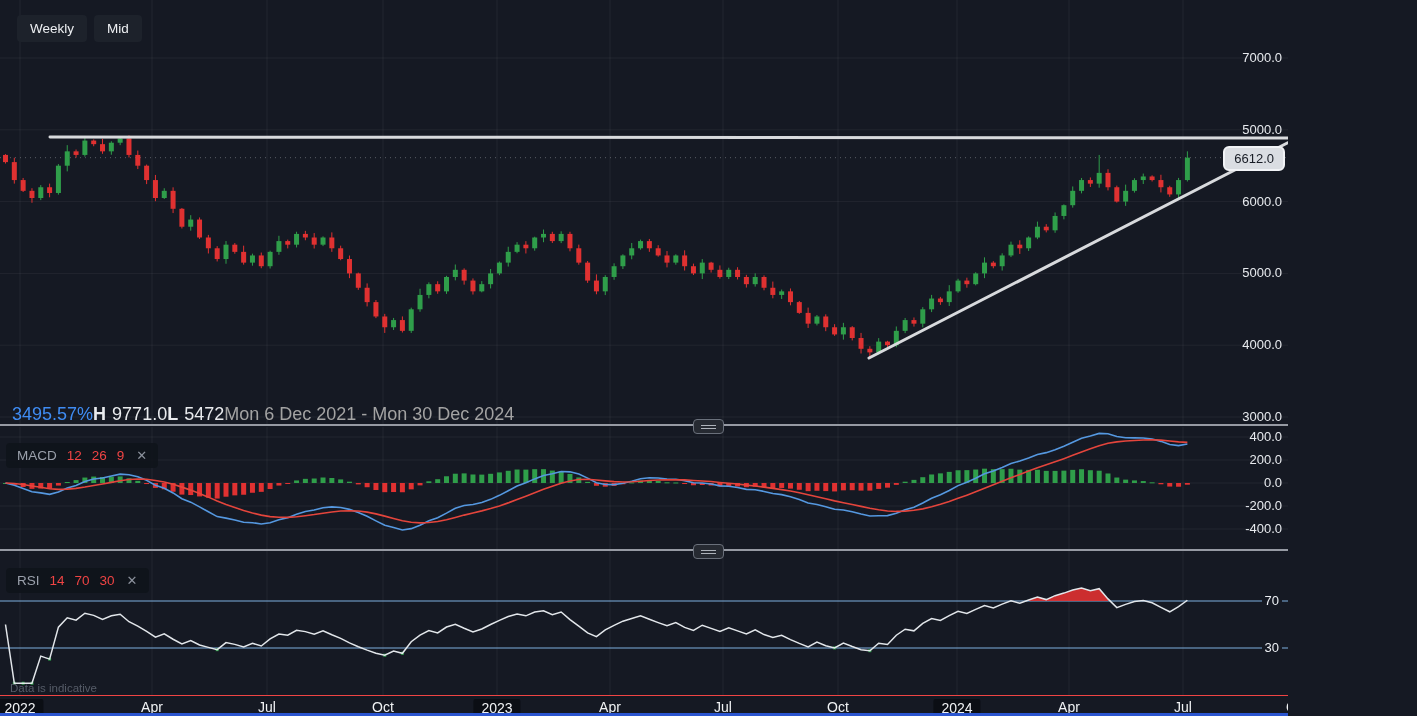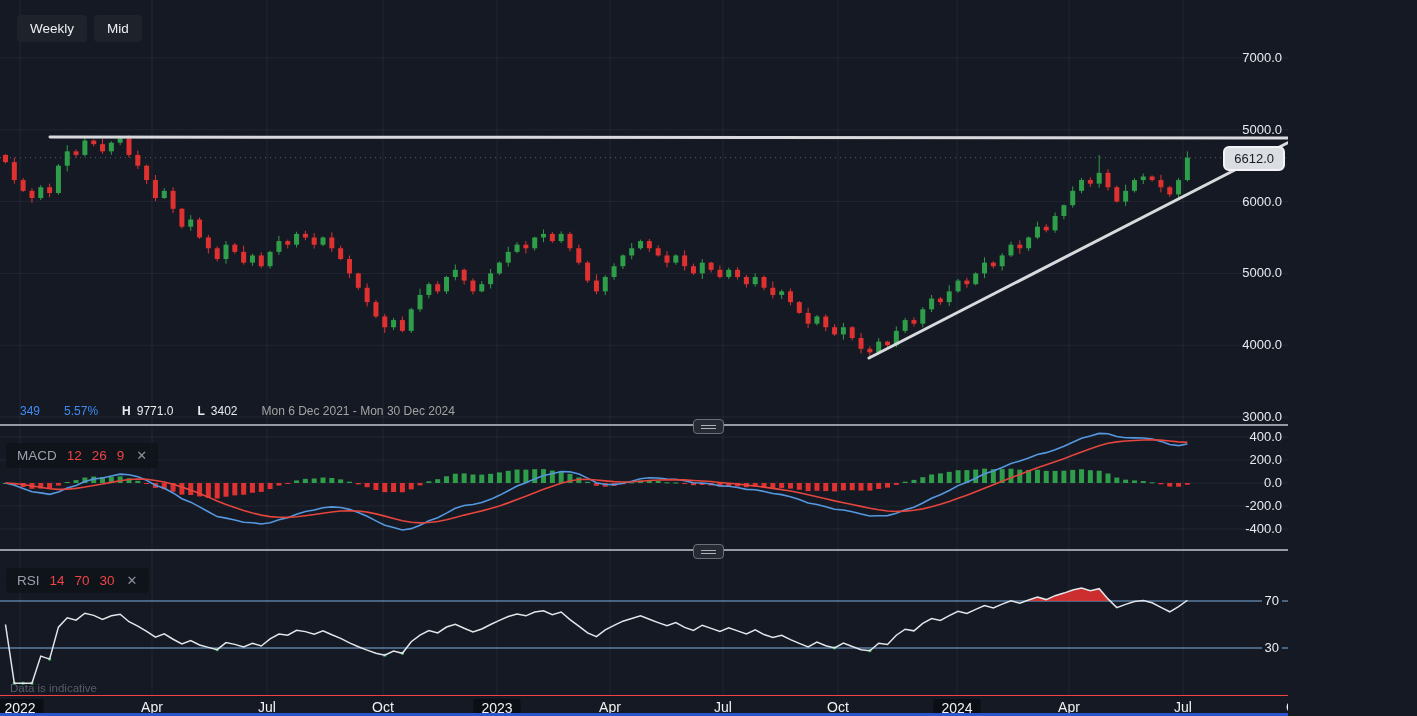--- a/index.html
+++ b/index.html
@@ -10,21 +10,21 @@
   #svg-macd{top:427px;}
   #svg-rsi{top:551px;}
   .axis-col{position:absolute;inset:0;pointer-events:none;}
   .price-label{position:absolute;right:6px;color:#e7eaee;font-size:13px;}
   .macd-label{position:absolute;right:6px;color:#e7eaee;font-size:13px;}
   .rsi-label{position:absolute;right:6px;color:#eceff3;font-size:13px;background:#151923;padding:0 3px;}
   .price-tag{position:absolute;right:3px;top:146px;background:#dadde2;color:#171b24;font-size:13px;
              padding:3px 9px;border-radius:6px;border:2px solid #f1f3f6;z-index:6;}
   .toolbar{position:absolute;top:15px;left:17px;display:flex;gap:7px;z-index:7;}
   .btn{background:#1d222b;color:#eef0f3;font-size:13.5px;padding:6px 13px;border-radius:4px;cursor:pointer;}
-  .status{position:absolute;top:404px;left:20px;display:flex;gap:24px;font-size:12px;z-index:5;white-space:nowrap;}
+  .status{position:absolute;top:404px;left:12px;display:flex;font-size:18px;z-index:5;white-space:nowrap;}
   .blue{color:#3f8cf3;} .white{color:#e9ebee;} .gray{color:#a3a3a3;}
   .hl{display:flex;gap:6px;}
   .sep{position:absolute;left:0;width:1417px;height:2px;background:#969aa3;z-index:4;}
   .sep-handle{position:absolute;left:693px;width:29px;height:13px;background:#262a32;border:1px solid #6a707b;
               border-radius:4px;display:flex;flex-direction:column;justify-content:center;align-items:center;gap:2px;z-index:5;}
   .sep-handle i{display:block;width:15px;height:1px;background:#aeb3bb;}
   .ind-pill{position:absolute;left:6px;display:flex;gap:10px;align-items:center;background:rgba(15,19,26,.88);
             padding:5px 11px;border-radius:4px;font-size:13.5px;z-index:5;margin-top:11px;}
   .ind-name{color:#9aa0ab;} .ind-val{color:#ef4444;}
   .ind-close{color:#8b919c;font-size:13px;margin-left:2px;cursor:pointer;}
@@ -529,21 +529,21 @@
 
   <div class="status">
     <span class="blue">349</span>
     <span class="blue">5.57%</span>
     <span class="hl white">
         <b>H</b>
         <span>9771.0</span>
       </span>
     <span class="hl white">
         <b>L</b>
-        <span>3402</span>
+        <span>5472</span>
       </span>
     <span class="gray">Mon 6 Dec 2021 - Mon 30 Dec 2024</span>
   </div>
 
   <div class="sep" style="top:424px;"></div>
   <div class="sep-handle" style="top:419px;">
       <i></i>
       <i></i>
     </div>
   <div class="sep" style="top:549px;"></div>

